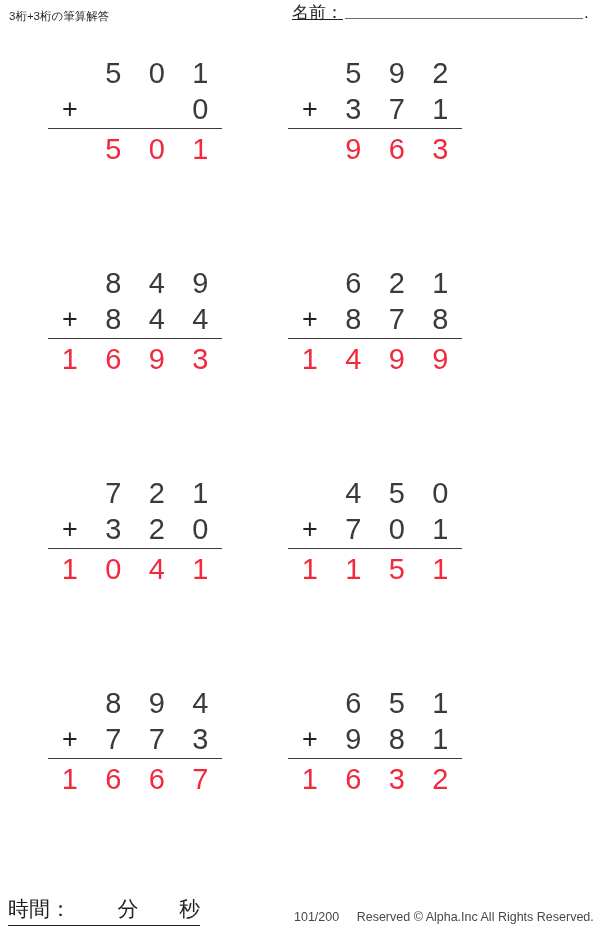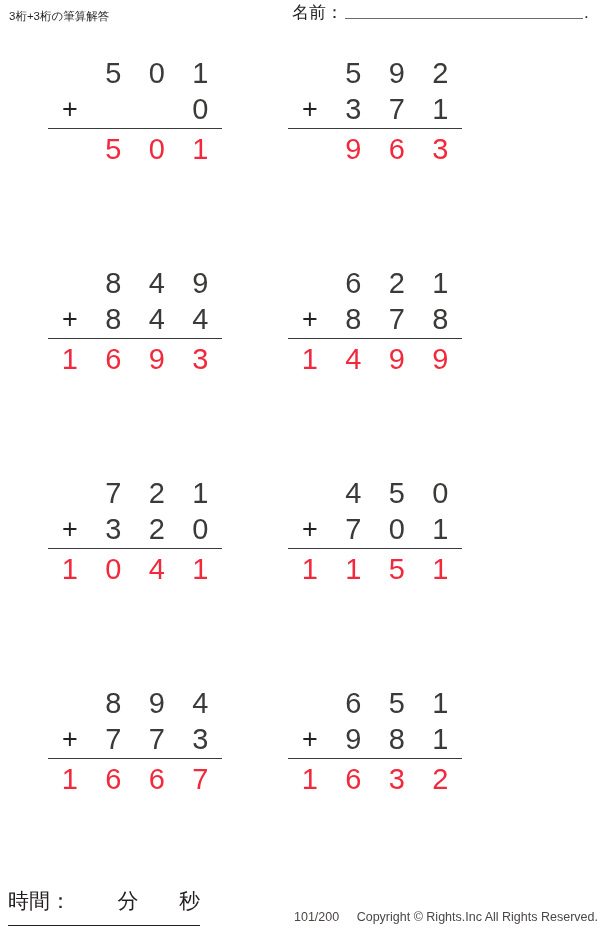--- a/index.html
+++ b/index.html
@@ -34,20 +34,21 @@
     position: absolute;
     left: 292px; top: 3px;
     display: flex;
     align-items: flex-end;
     white-space: nowrap;
   }
   #name-label {
     font-size: 17px;
     color: #231f20;
     line-height: 20px;
+    text-decoration: underline;
   }
   #name-rule {
     display: inline-block;
     width: 238px;
     height: 0;
     border-bottom: 1px solid #6d6a68;
     margin: 0 0 4px 2px;
   }
   #name-period {
     font-size: 17px;
@@ -124,21 +125,21 @@
     left: 0;
     bottom: 0;
     width: 600px;
     height: 52px;
   }
   #time-field {
     position: absolute;
     left: 8px;
     bottom: 12px;
     border-bottom: 1.6px solid #231f20;
-    padding-bottom: 10px;
+    padding-bottom: 2px;
     white-space: nowrap;
     text-align: center;
   }
   #time-label, #time-minute-unit, #time-second-unit {
     font-size: 21px;
     color: #231f20;
   }
   #time-minute-unit { margin-left: 42px; }
   #time-second-unit { margin-left: 36px; }
   #footer-meta {
@@ -367,15 +368,15 @@
   </div>
 
 <div id="worksheet-footer">
   <div id="time-field">
     <span id="time-label">時間：</span>
     <span id="time-minute-unit">分</span>
     <span id="time-second-unit">秒</span>
   </div>
   <div id="footer-meta">
     <span id="page-number">101/200</span>
-    <span id="copyright-text">Copyright © Rights.Inc All Rights Reserved.</span>
+    <span id="copyright-text">Reserved © Alpha.Inc All Rights Reserved.</span>
   </div>
 </div>
 
 </body></html>

